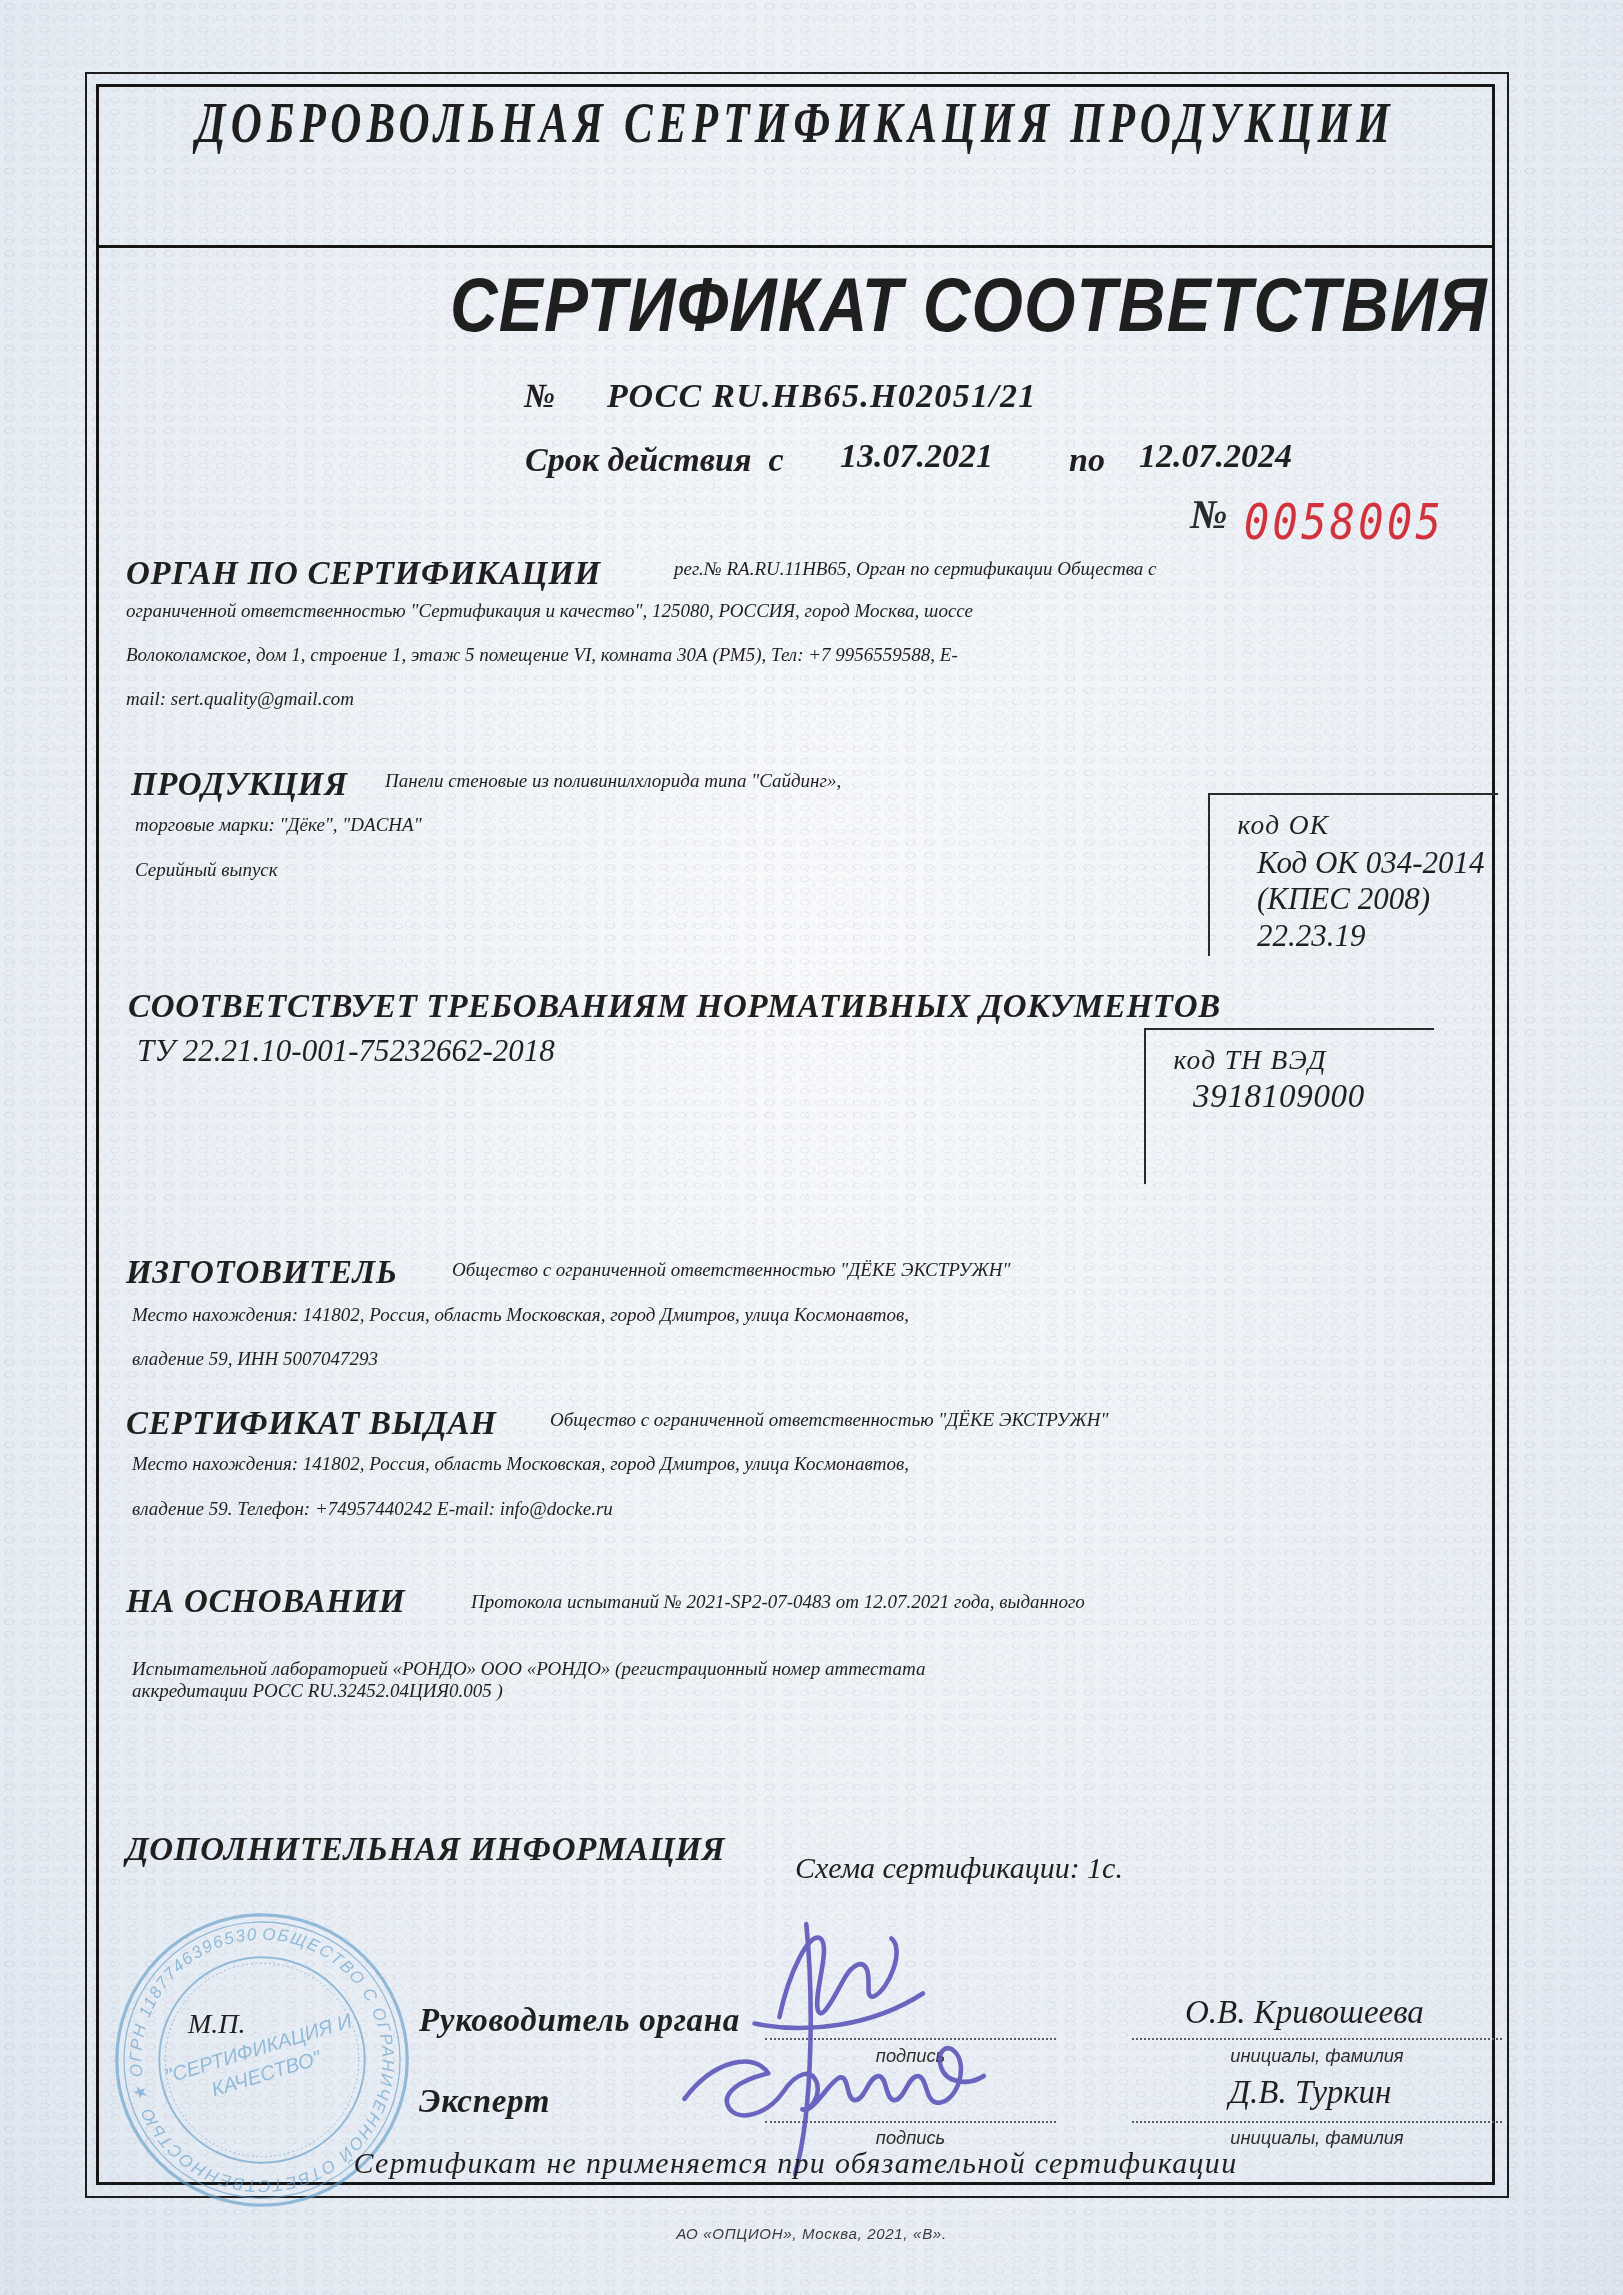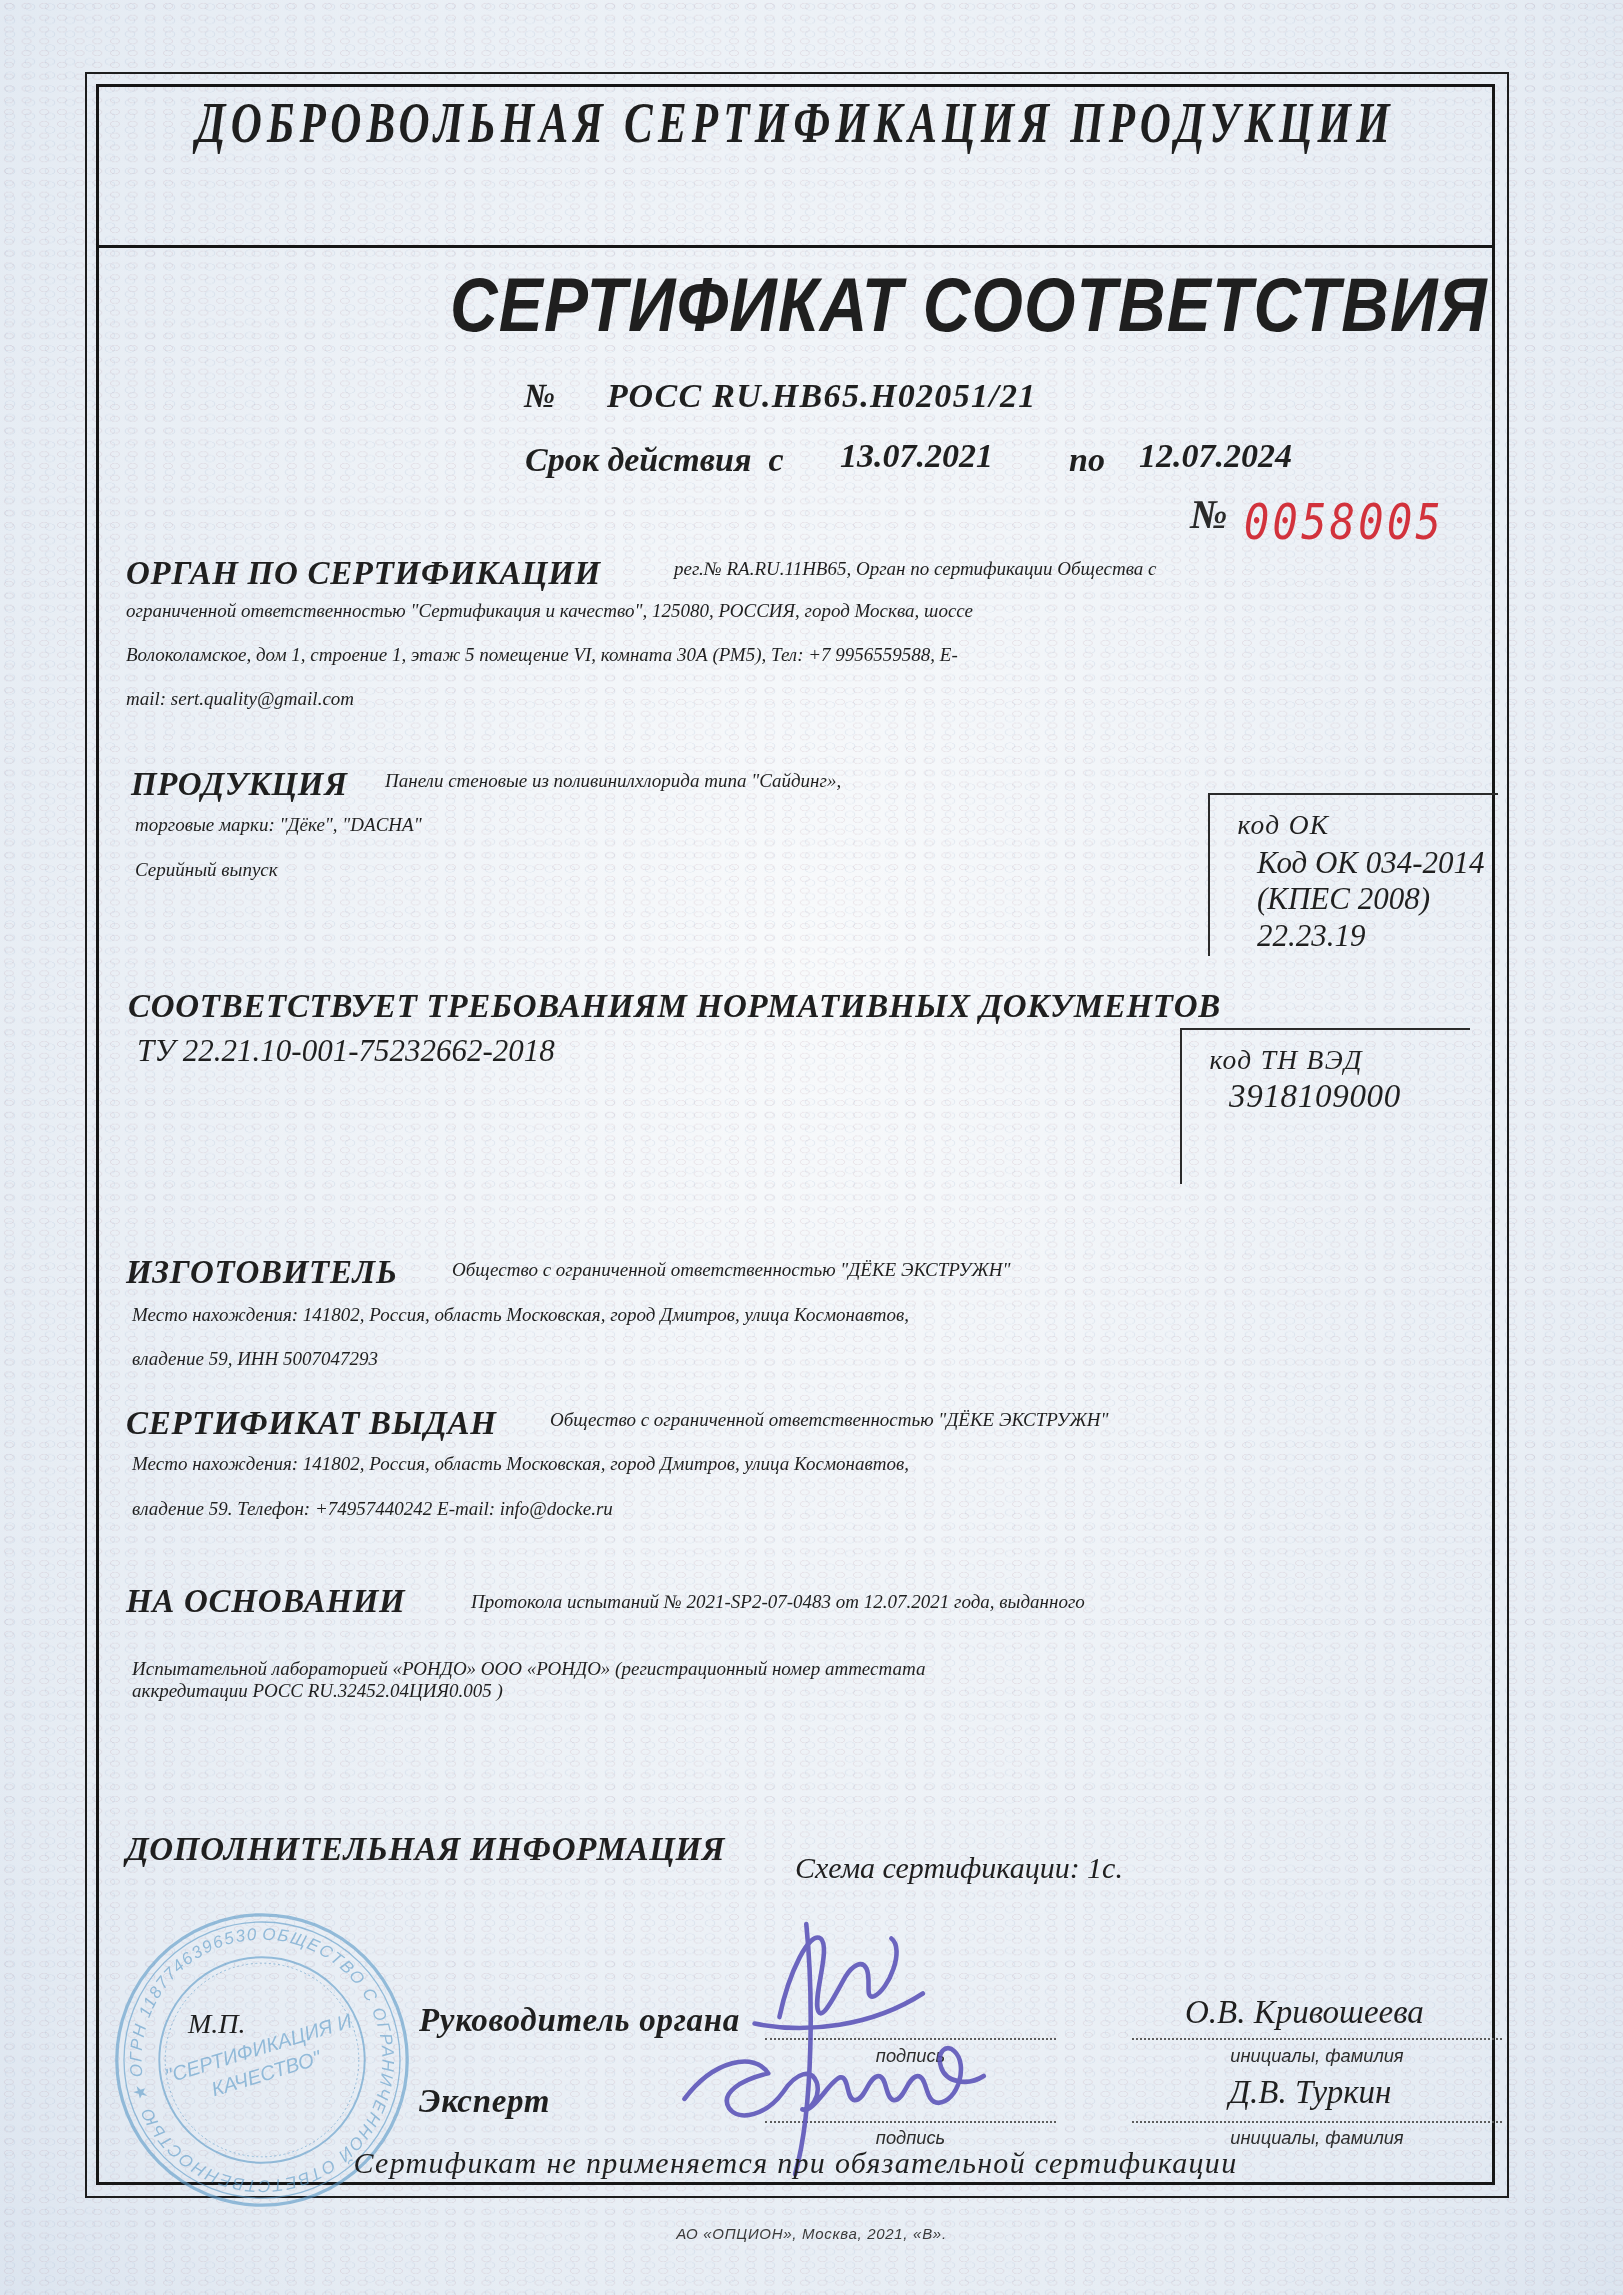--- a/index.html
+++ b/index.html
@@ -82,21 +82,21 @@
   <div class="abs codebox" style="left:1208px;top:793px;width:288px;height:161px;">
     <div class="abs cap t" style="left:27.5px;top:14.4px;">код ОК</div>
     <div class="abs body48 t" style="left:47px;top:50px;text-align:center;">Код ОК 034-2014</div>
     <div class="abs body48 t" style="left:47px;top:86px;">(КПЕС 2008)</div>
     <div class="abs body48 t" style="left:47px;top:123px;">22.23.19</div>
   </div>
 
   <div class="abs lbl t" style="left:128px;top:988px;">СООТВЕТСТВУЕТ ТРЕБОВАНИЯМ НОРМАТИВНЫХ ДОКУМЕНТОВ</div>
   <div class="abs body48 t" style="left:137px;top:1033px;">ТУ 22.21.10-001-75232662-2018</div>
 
-  <div class="abs codebox" style="left:1180px;top:1028px;width:288px;height:154px;">
+  <div class="abs codebox" style="left:1144px;top:1028px;width:288px;height:154px;">
     <div class="abs cap t" style="left:27.5px;top:14.4px;">код ТН ВЭД</div>
     <div class="abs t" style="left:47px;top:48px;font-size:33px;letter-spacing:0.7px;">3918109000</div>
   </div>
 
   <div class="abs lbl t" style="left:126px;top:1254px;">ИЗГОТОВИТЕЛЬ</div>
   <div class="abs body45 t" style="left:452px;top:1259px;">Общество с ограниченной ответственностью "ДЁКЕ ЭКСТРУЖН"</div>
   <div class="abs body45 t" style="left:132px;top:1304px;">Место нахождения: 141802, Россия, область Московская, город Дмитров, улица Космонавтов,</div>
   <div class="abs body45 t" style="left:132px;top:1348px;">владение 59, ИНН 5007047293</div>
 
   <div class="abs lbl t" style="left:126px;top:1405px;">СЕРТИФИКАТ ВЫДАН</div>

